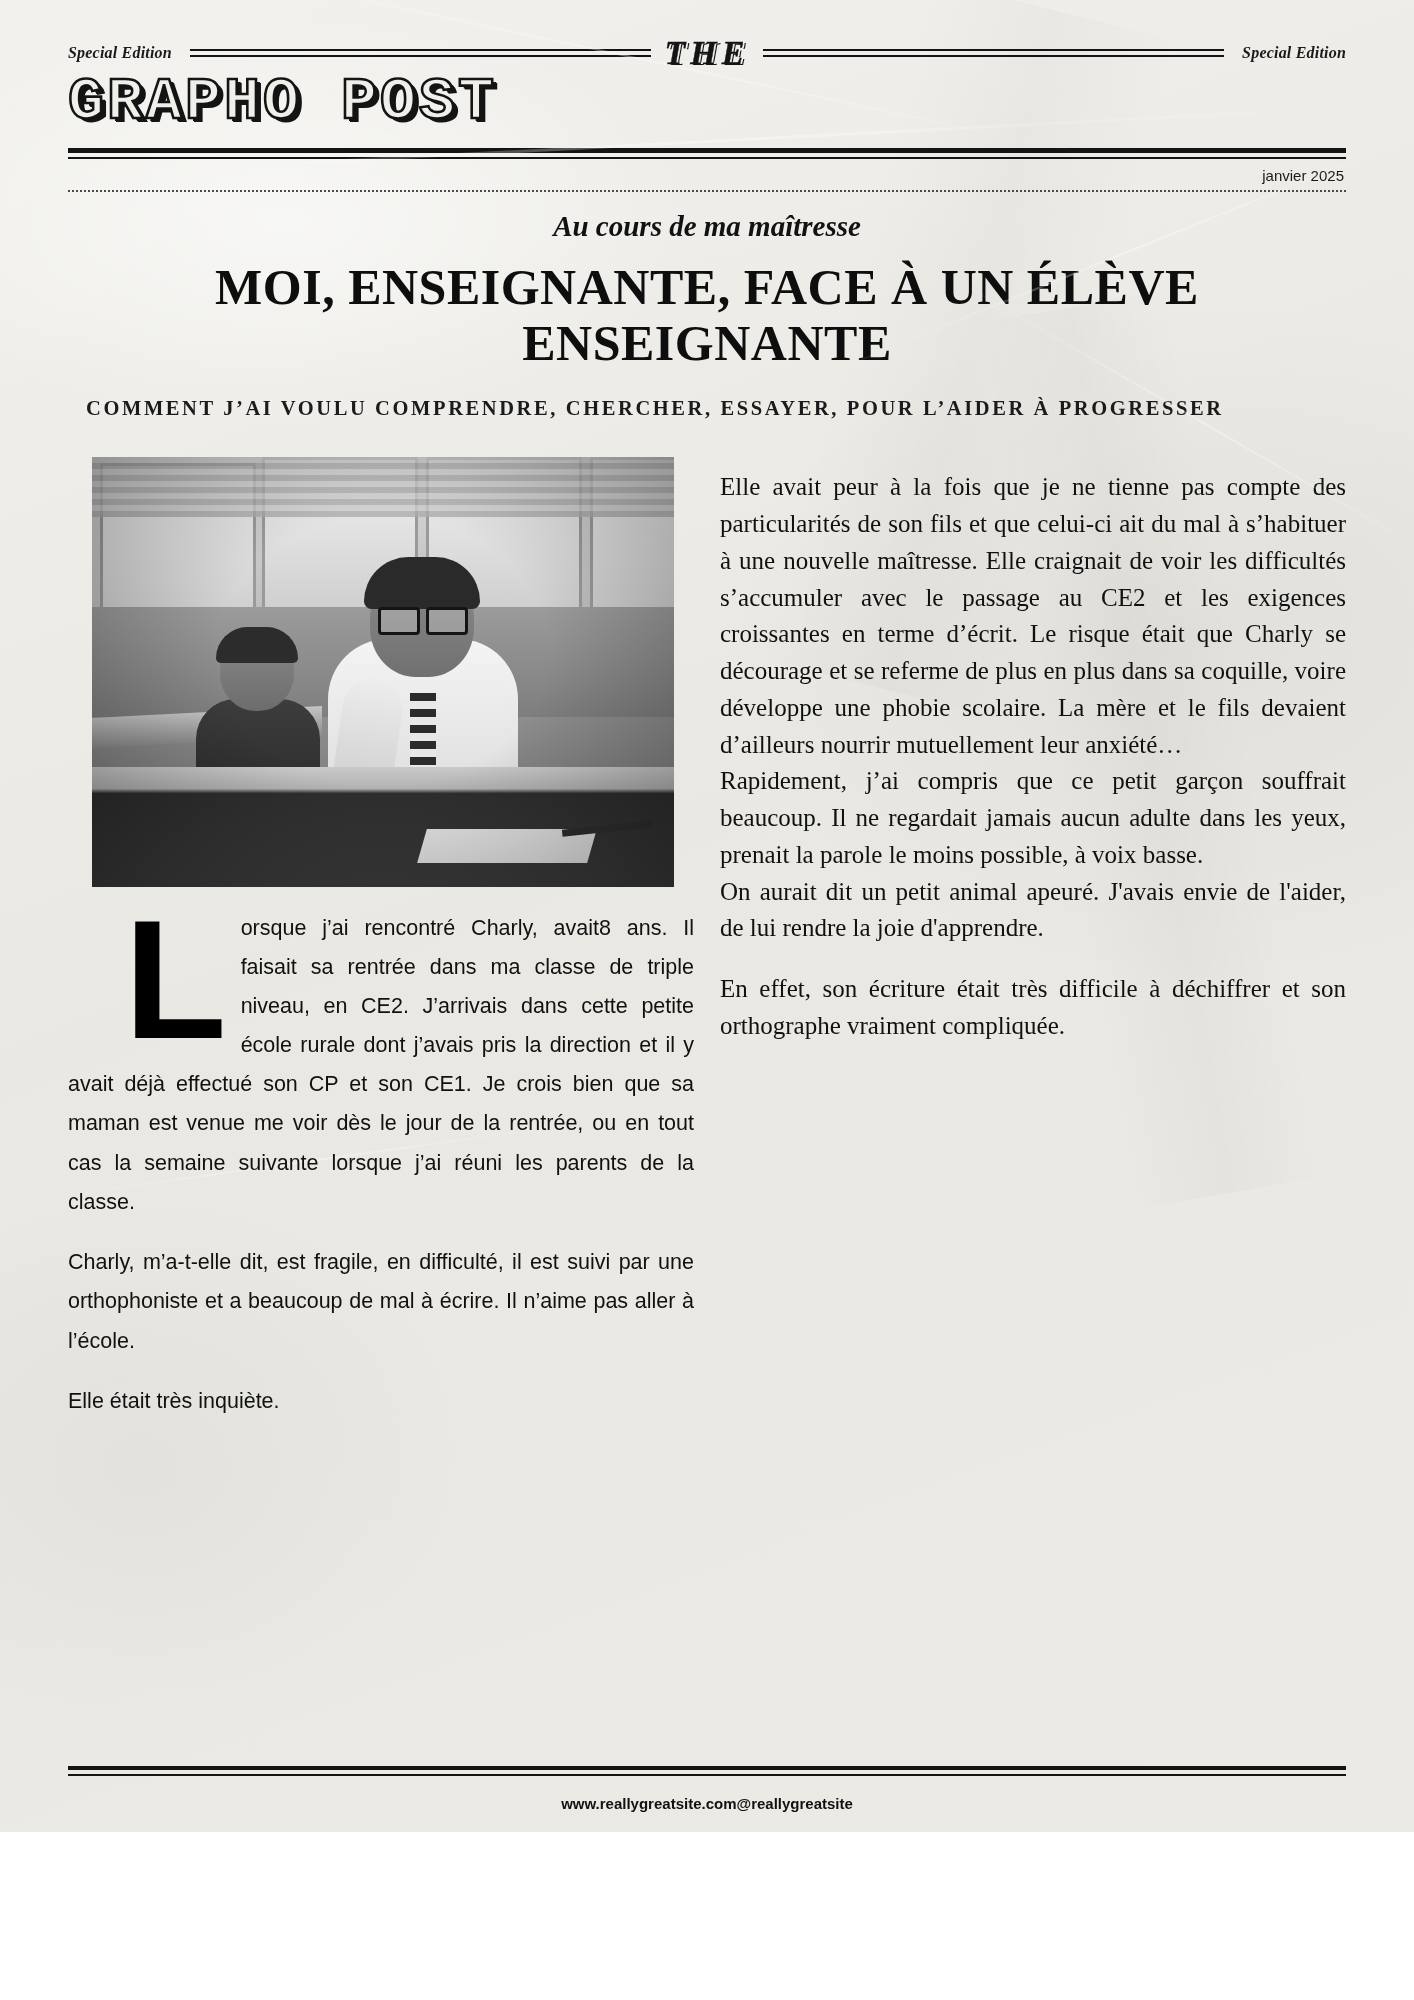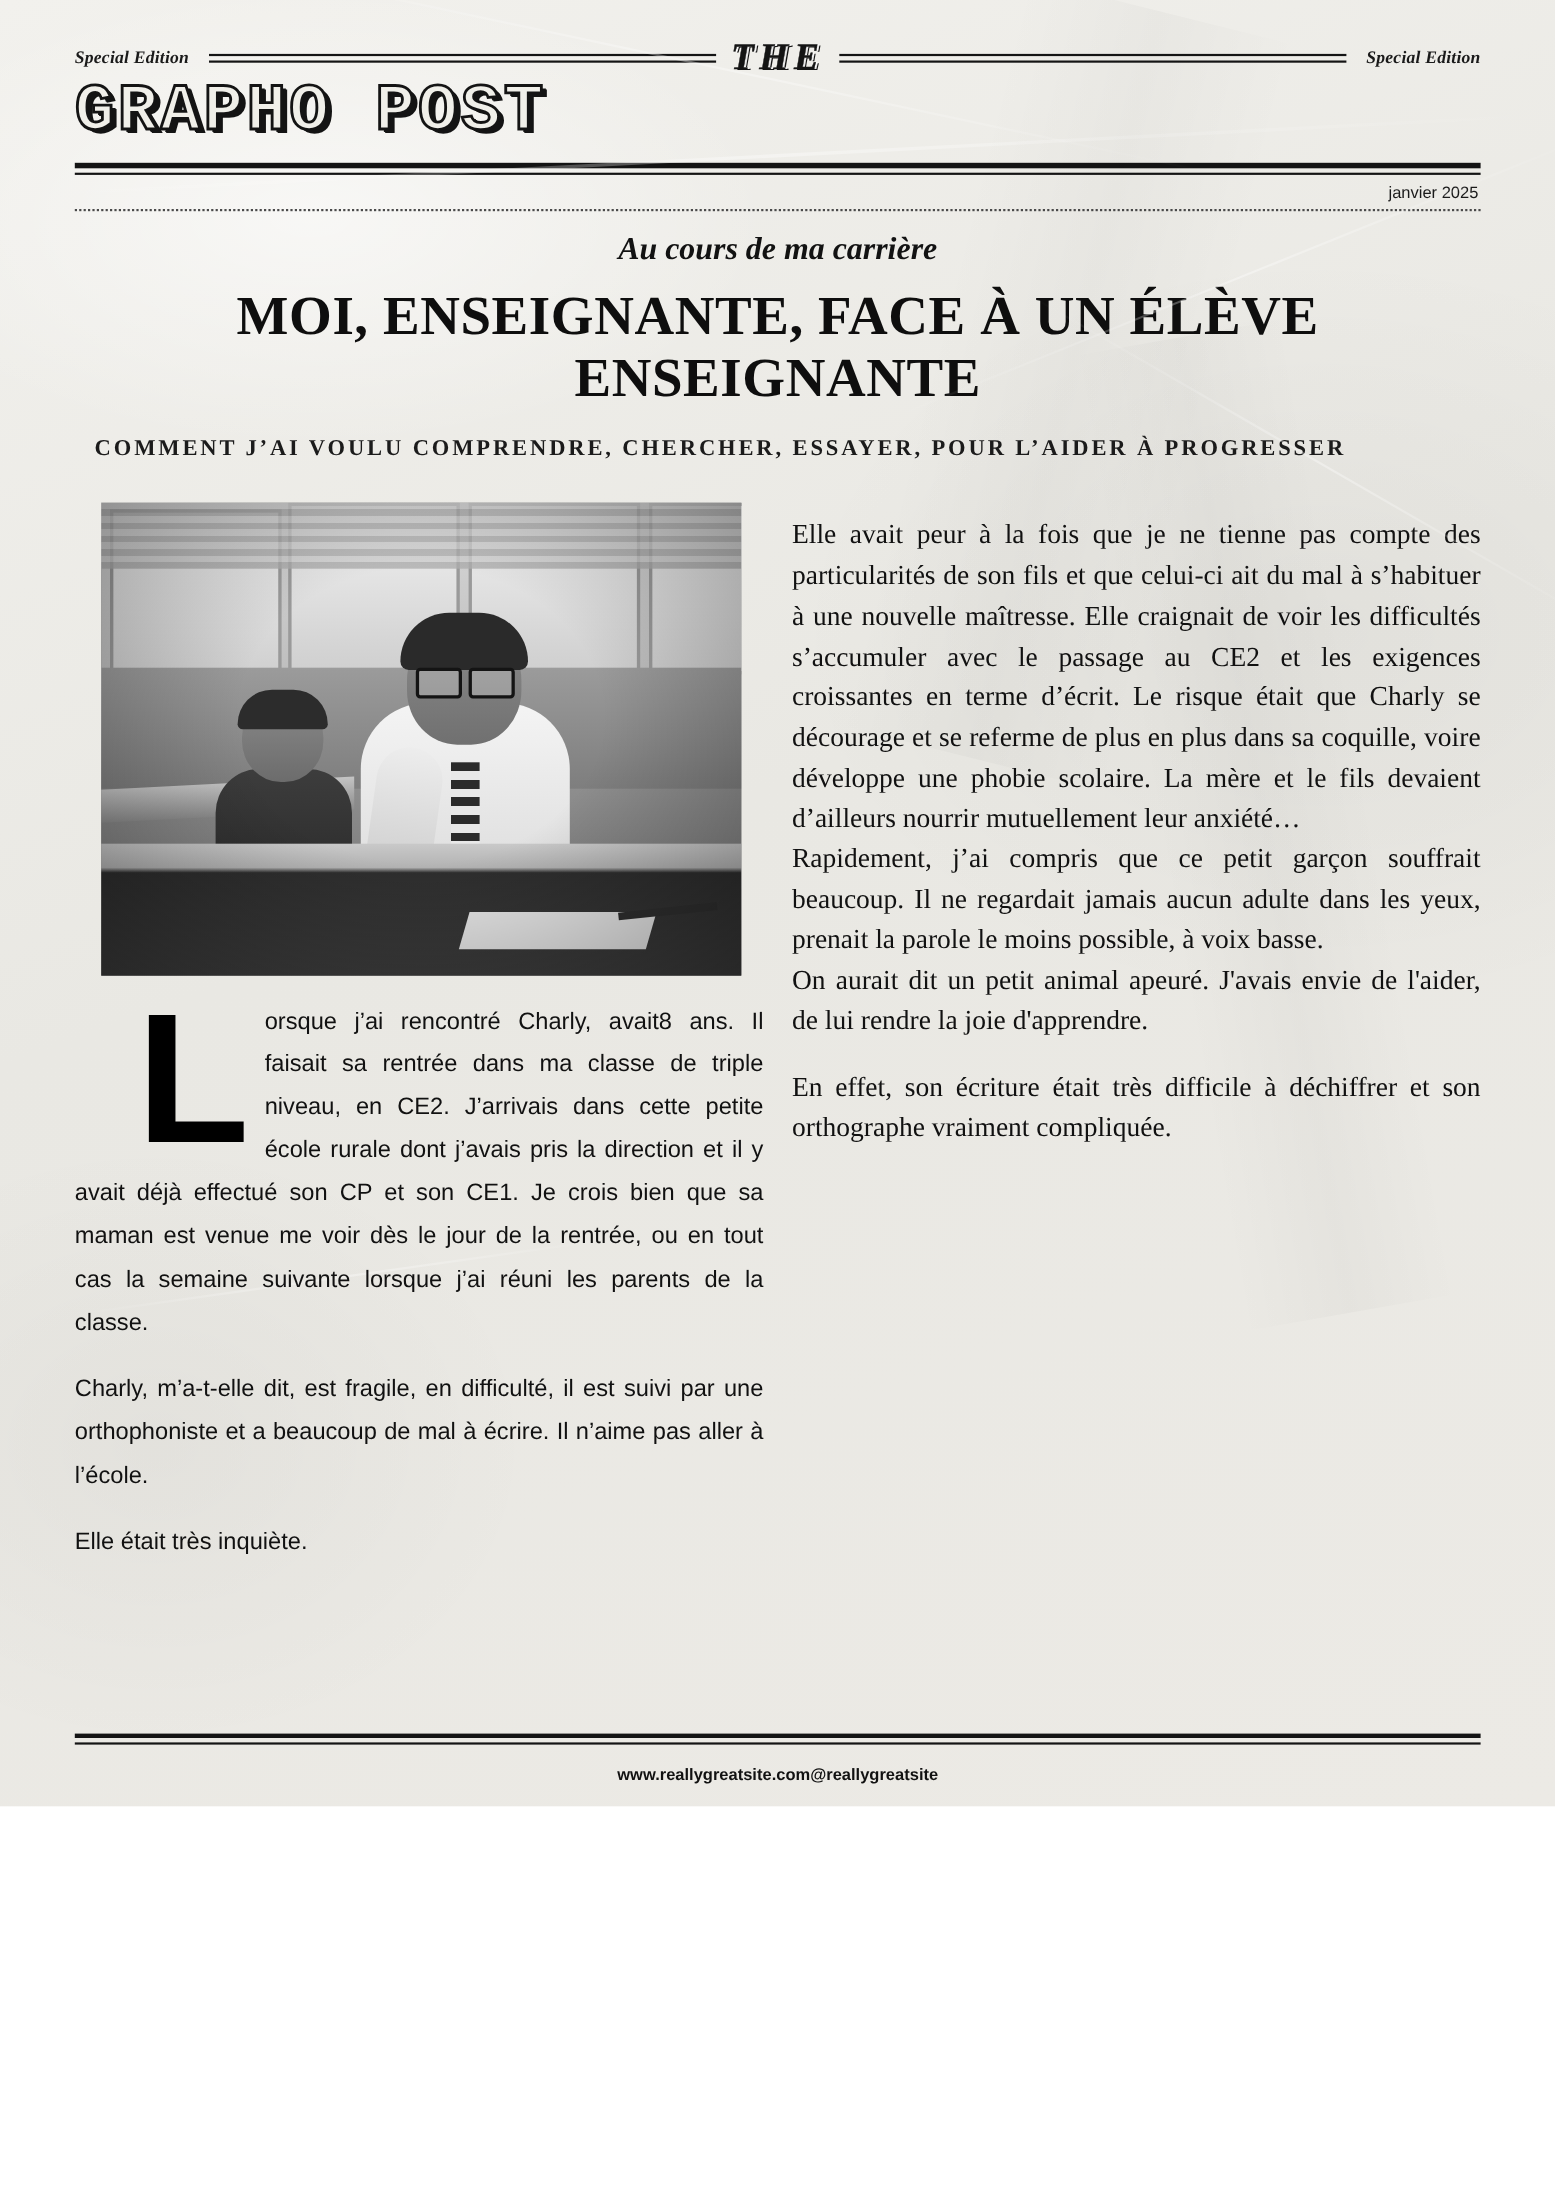--- a/index.html
+++ b/index.html
@@ -9,21 +9,21 @@
   }
   body {
     width: 1414px;
     height: 2000px;
     overflow: hidden;
     font-family: "Liberation Serif", serif;
   }
   .page {
     position: relative;
     width: 1414px;
-    height: 1642px;
+    height: 1832px;
     background: #eeeeea;
     background-image:
       radial-gradient(ellipse 600px 300px at 20% 12%, rgba(255,255,255,0.55), rgba(255,255,255,0) 70%),
       radial-gradient(ellipse 700px 500px at 85% 35%, rgba(0,0,0,0.035), rgba(0,0,0,0) 70%),
       radial-gradient(ellipse 500px 400px at 10% 80%, rgba(0,0,0,0.03), rgba(0,0,0,0) 70%),
       linear-gradient(160deg, #f2f1ed 0%, #e9e8e3 45%, #eceae5 100%);
     box-sizing: border-box;
     padding: 34px 68px 0 68px;
   }
   
@@ -328,21 +328,21 @@
   <div class="thick-rules">
     <div class="r1"></div>
     <div class="r2"></div>
   </div>
 
   <div class="date-row">
     <span>janvier 2025</span>
   </div>
   <div class="dotted"></div>
 
-  <div class="kicker">Au cours de ma carrière</div>
+  <div class="kicker">Au cours de ma maîtresse</div>
   <div class="headline">MOI, ENSEIGNANTE, FACE À UN ÉLÈVE ENSEIGNANTE</div>
   <div class="subhead">COMMENT J’AI VOULU COMPRENDRE, CHERCHER, ESSAYER, POUR L’AIDER À PROGRESSER</div>
 
   <div class="columns">
 
     <div class="col col-left">
       <div class="photo">
         <div class="sky"></div>
         <div class="window w1"></div>
         <div class="window w2"></div>

